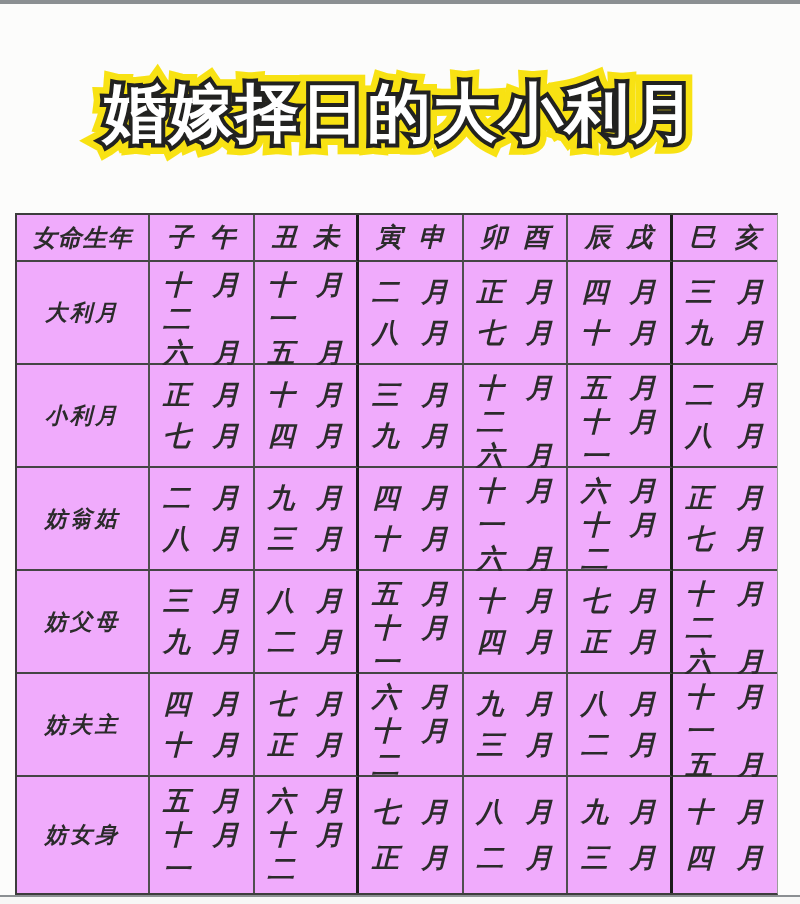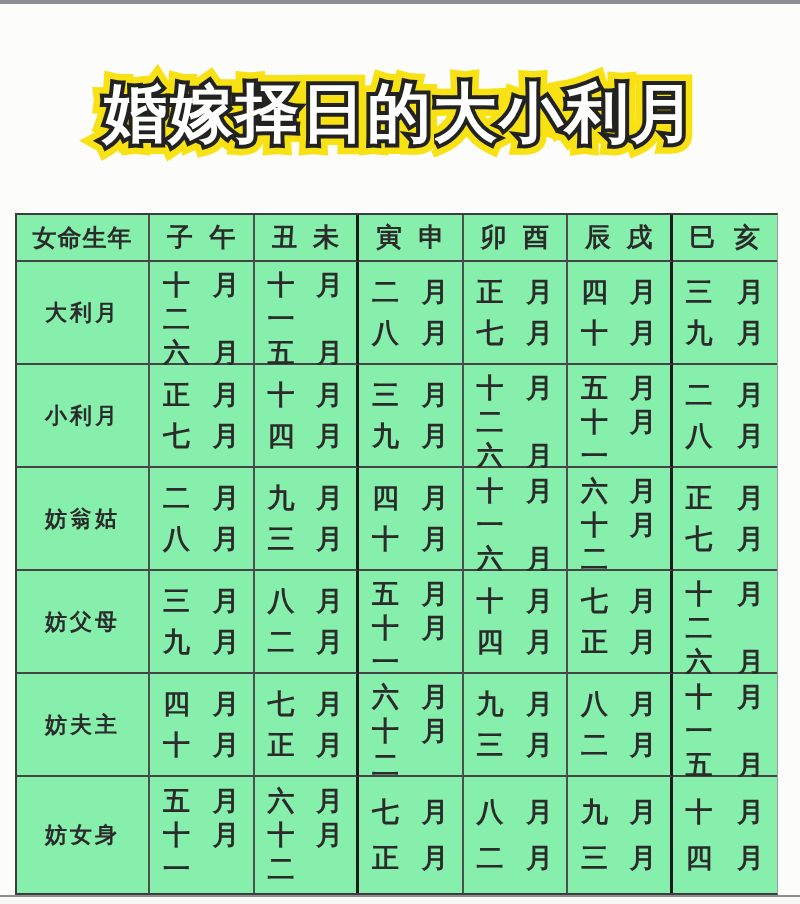--- a/index.html
+++ b/index.html
@@ -42,21 +42,21 @@
     display: grid;
     grid-template-columns: 133px repeat(6, 1fr);
     grid-template-rows: 47px repeat(5, 103px) 116px;
     border: 2px solid var(--table-border, #3d3d3d);
     border-right: 1px solid var(--table-border-light, #9b9b9b);
     background: #fefefd;
     color: var(--text-color, #2b2b2b);
     font-family: "DejaVu Serif", "DejaVu Sans", serif;
   }
   .tr { display: contents; }
-  .td { border-right: 2px solid #4f4f4f; background: #86efac; }
+  .td { border-right: 2px solid #4f4f4f; background: #f0abfc; font-style: italic; }
   .td.thick-r { border-right: 3px solid var(--table-border-heavy, #1c1c1c); }
   .td.no-r { border-right: none; }
   .tr:not(:last-child) .td { border-bottom: 2px solid #454545; }
 
   .label-cell {
     display: flex; align-items: center; justify-content: center;
     font-size: 22px; font-weight: 700; letter-spacing: 3px;
   }
   .header-first { font-size: 24px; letter-spacing: 1px; }
   .pair-cell {

